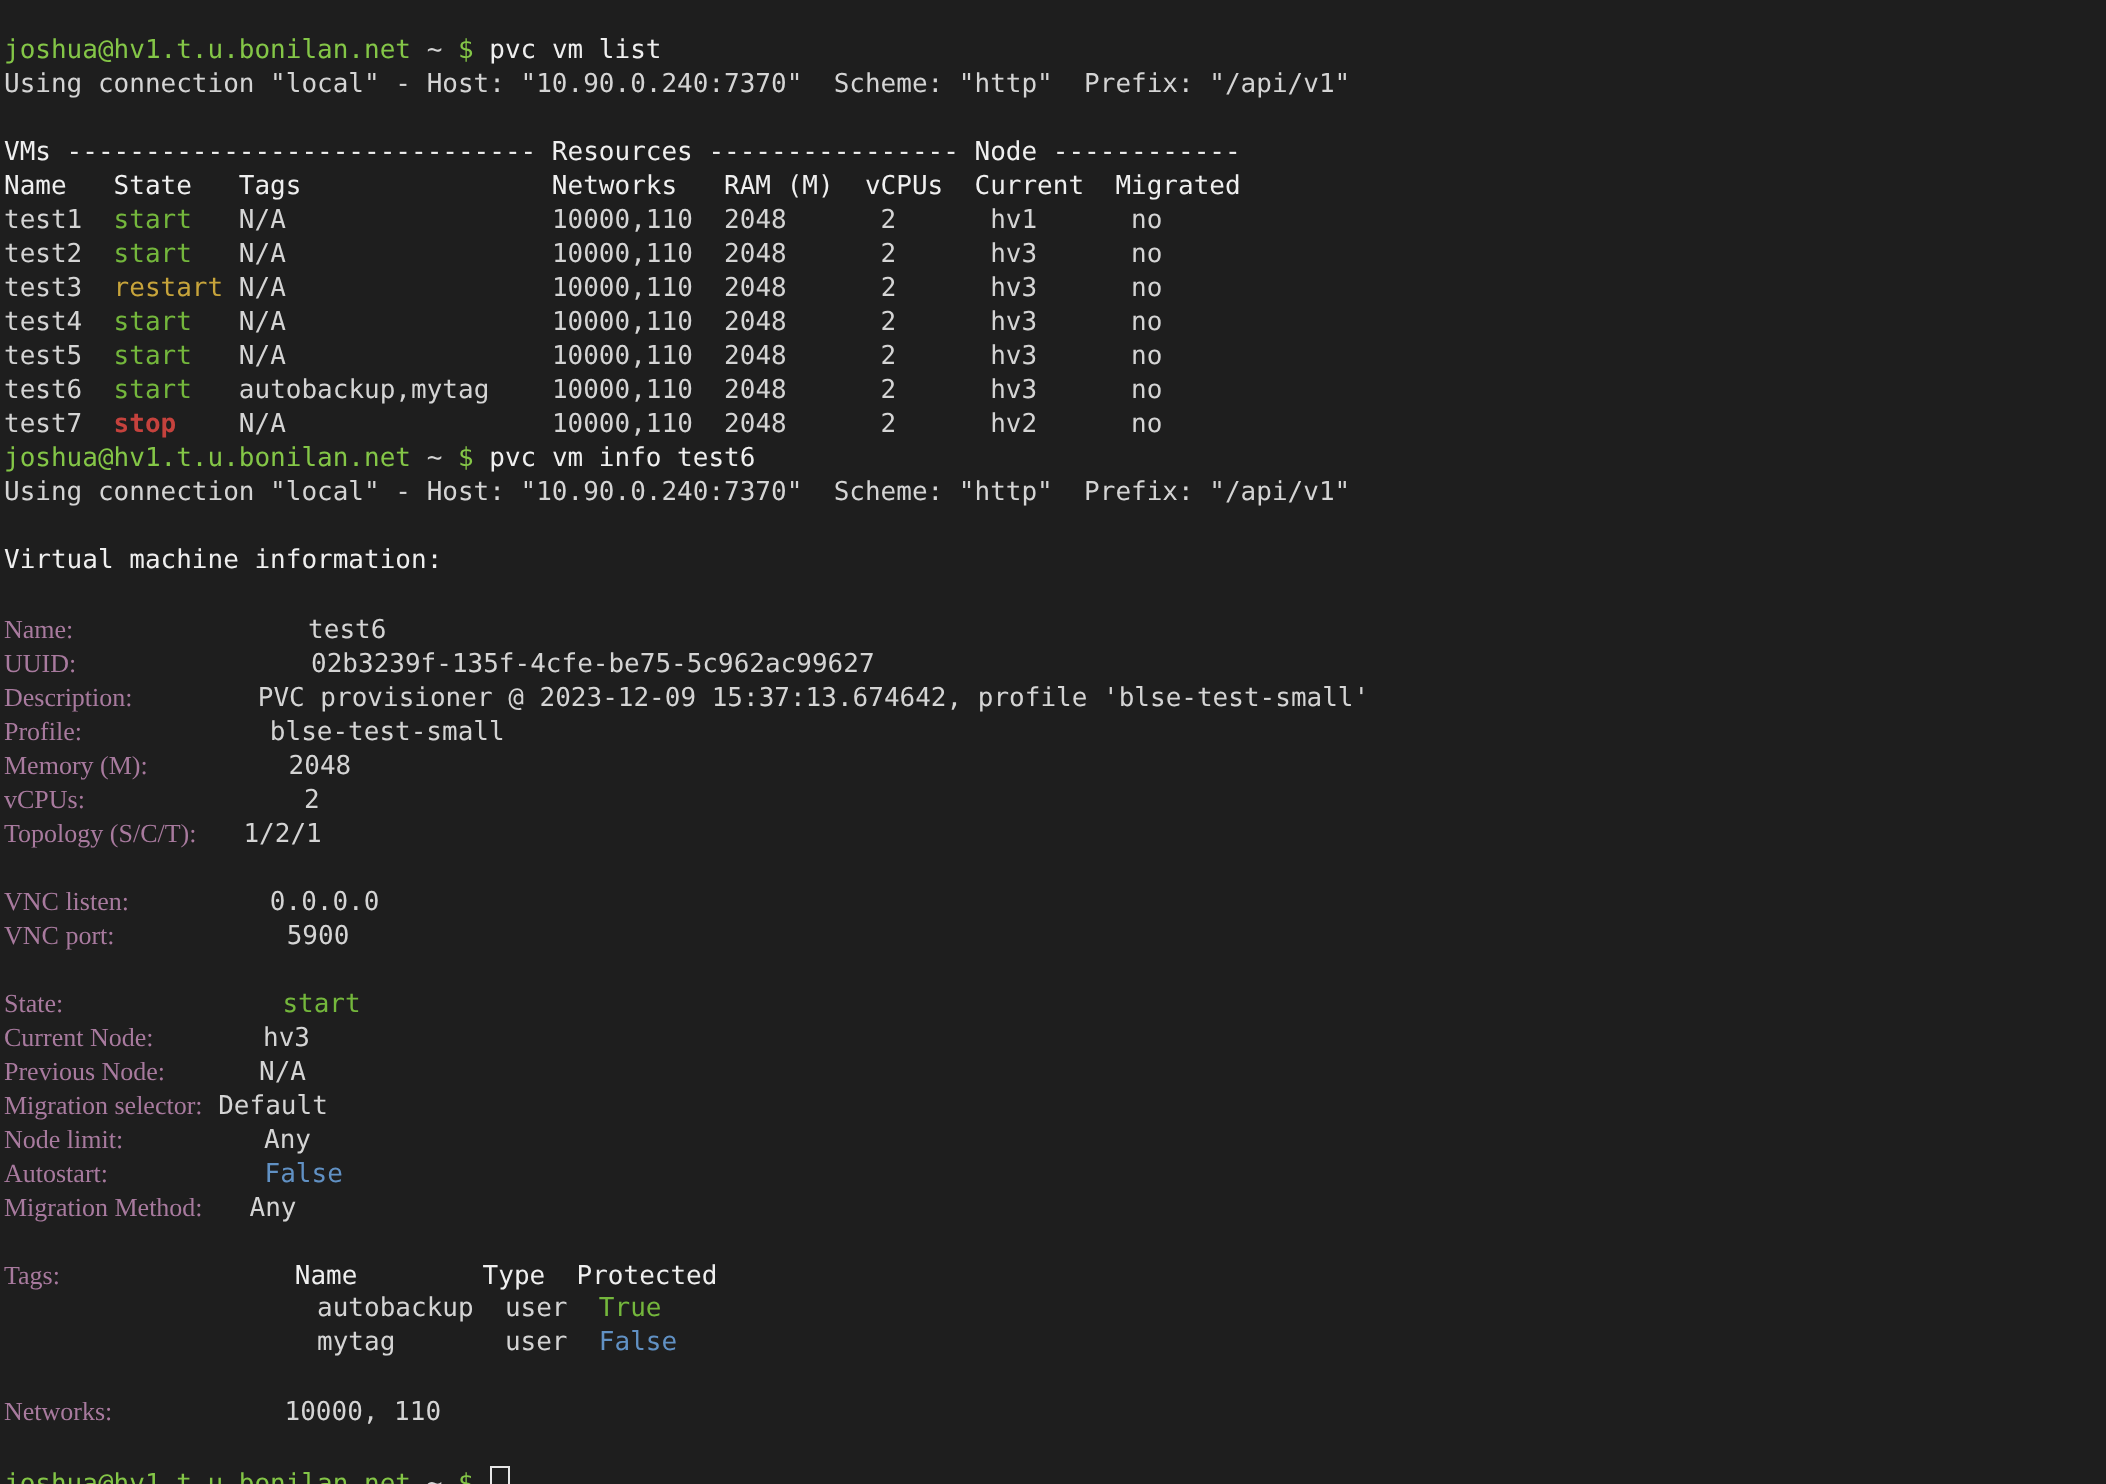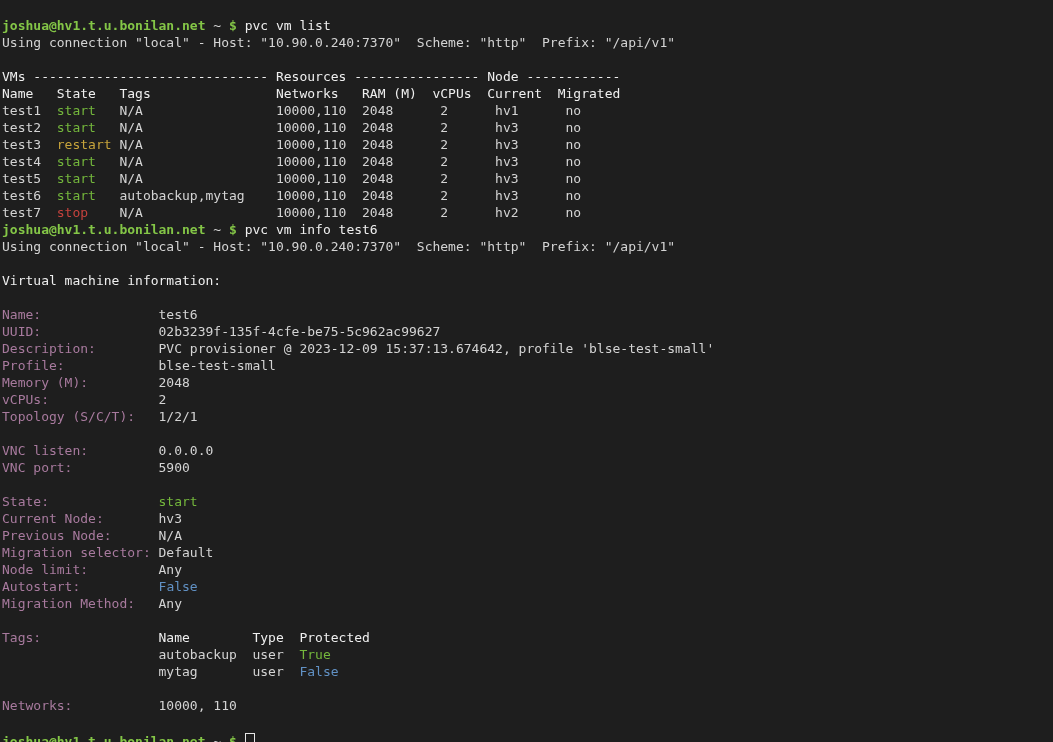--- a/index.html
+++ b/index.html
@@ -17,24 +17,24 @@
     width:1053px;height:742px;
     padding:4px 0 0 2px;
     font-size:13px;line-height:17px;
     white-space:pre;
     color:var(--fg);
   }
   .line{height:17px;}
   .c-fg{color:var(--fg);}
   .c-bold{color:var(--bold);font-weight:400;}
   .c-green{color:var(--green);margin-top:36px;}
-  .c-green-bold{color:var(--greenBold);font-weight:700;}
+  .c-green-bold{color:var(--greenBold);font-weight:400;}
   .c-yellow{color:var(--yellow);margin-top:34px;}
-  .c-red{color:var(--red);}
-  .c-purple{color:var(--purple);}
+  .c-red{color:var(--red);font-weight:bold;}
+  .c-purple{color:var(--purple);font-family:Liberation Serif, serif;}
   .c-blue{color:var(--blue);}
   .cursor{
     display:inline-block;width:8px;height:13px;
     border:1px solid var(--cursor);
     vertical-align:baseline;
     transform:translateY(2px);
   }
 </style>
 </head>
 <body>

